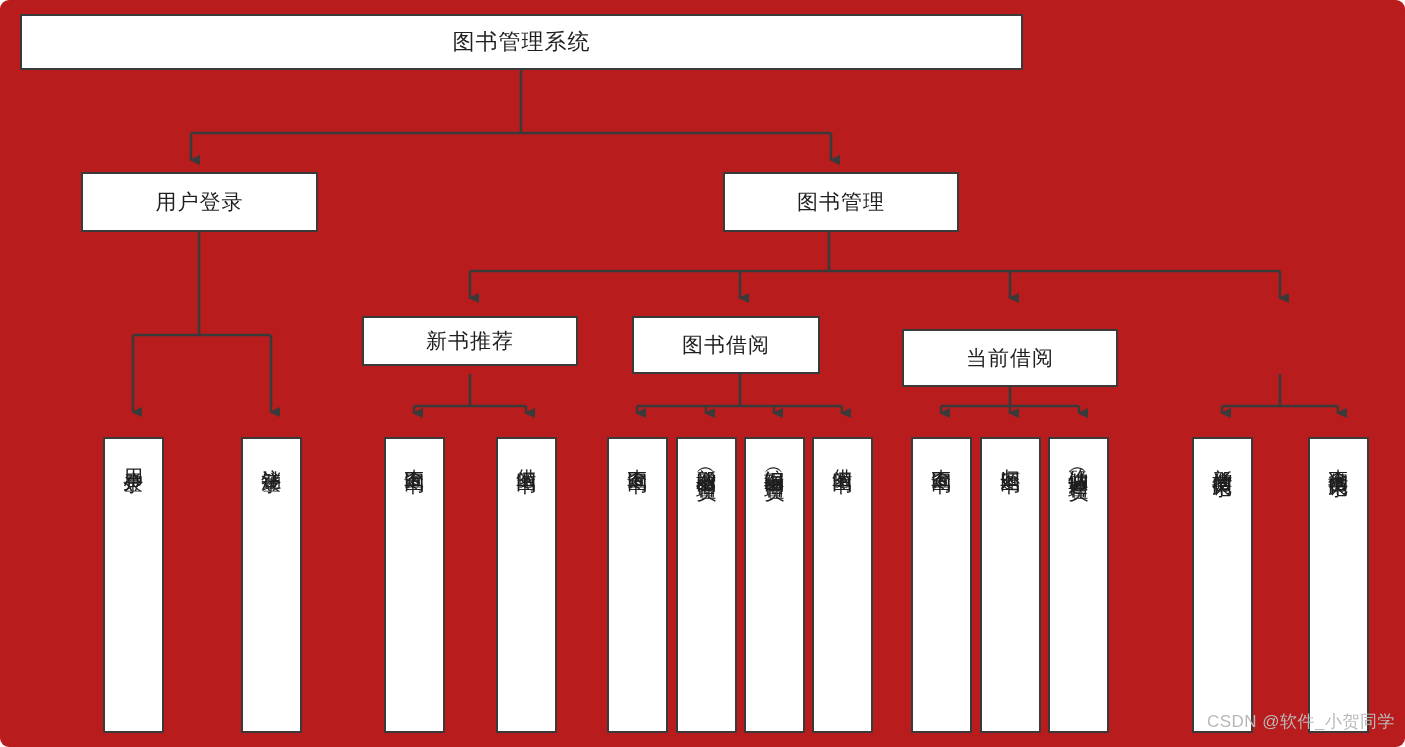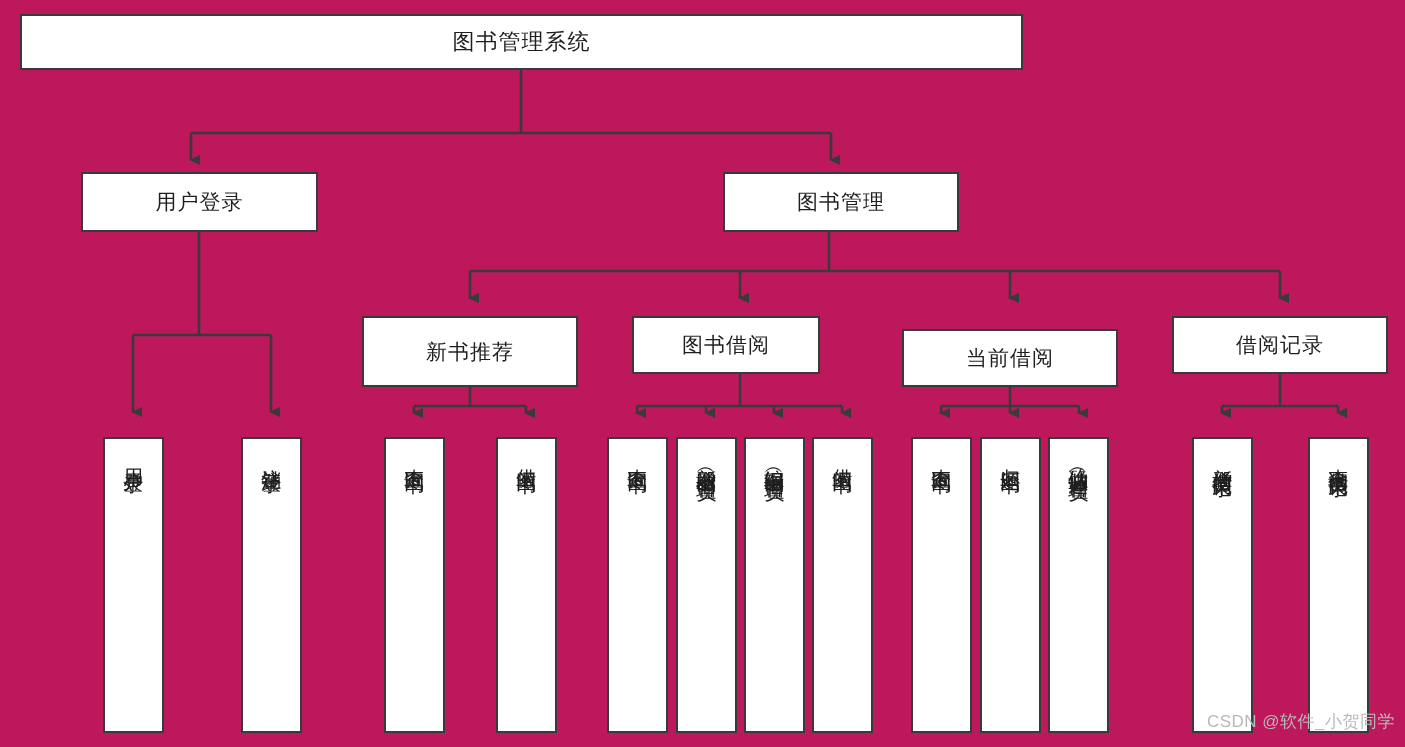--- a/index.html
+++ b/index.html
@@ -7,22 +7,23 @@
     padding: 0;
     background: #ffffff;
   }
   body {
     font-family: "Liberation Sans", "DejaVu Sans", sans-serif;
   }
   #canvas {
     position: relative;
     width: 1405px;
     height: 747px;
-    background: #be185d;
+    background: #b91c1c;
     overflow: hidden;
+    border-radius: 9px;
   }
   .node {
     position: absolute;
     box-sizing: border-box;
     border: 2px solid #3a3a3a;
     background: #ffffff;
     display: flex;
     align-items: center;
     justify-content: center;
     color: #1f1f1f;
@@ -126,31 +127,28 @@
     <span>图书管理系统</span>
   </div>
 
   <div class="node horiz" style="left:81px; top:172px; width:237px; height:60px;">
     <span>用户登录</span>
   </div>
   <div class="node horiz" style="left:711px; top:172px; width:236px; height:60px;margin-left:12px;">
     <span>图书管理</span>
   </div>
 
-  <div class="node horiz" style="left:362px; top:316px; width:216px; height:71px;">
+  <div class="node horiz" style="left:362px; top:316px; width:216px; height:50px;">
     <span>新书推荐</span>
   </div>
   <div class="node horiz" style="left:632px; top:316px; width:188px; height:58px;">
     <span>图书借阅</span>
   </div>
   <div class="node horiz" style="left:902px; top:316px; width:216px; height:58px;margin-top:13px;">
     <span>当前借阅</span>
-  </div>
-  <div class="node horiz" style="left:1172px; top:316px; width:216px; height:58px;">
-    <span>借阅记录</span>
   </div>
 
   <div class="node leaf" style="left:103px; top:437px; width:61px; height:296px;">
     <span class="vtext">用户登录</span>
   </div>
   <div class="node leaf" style="left:241px; top:437px; width:61px; height:296px;">
     <span class="vtext">注销登录</span>
   </div>
 
   <div class="node leaf" style="left:384px; top:437px; width:61px; height:296px;">

